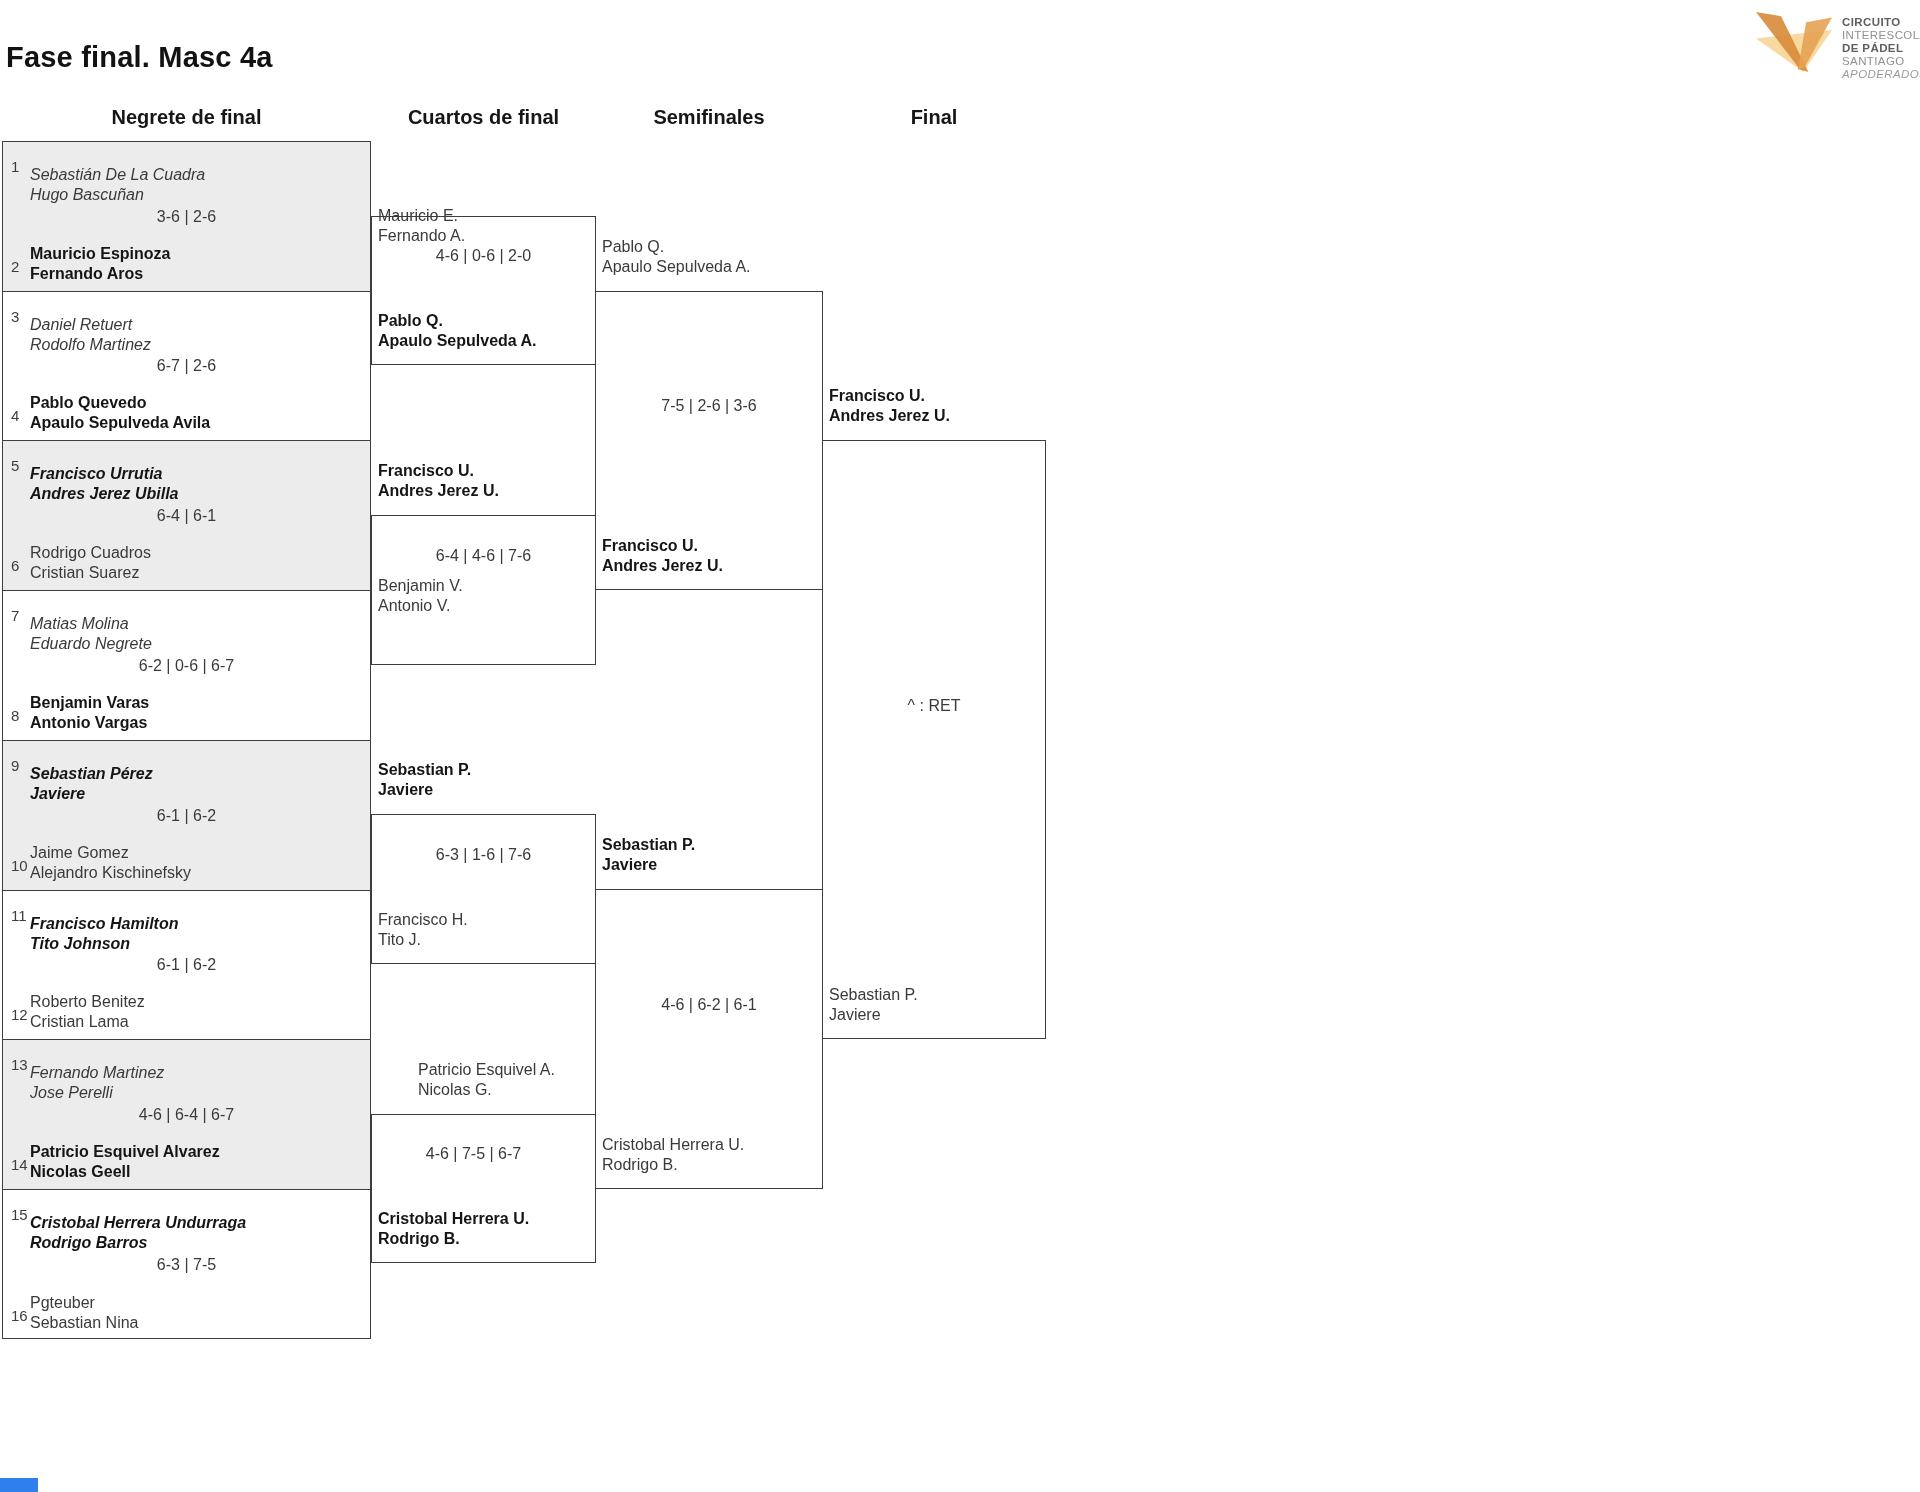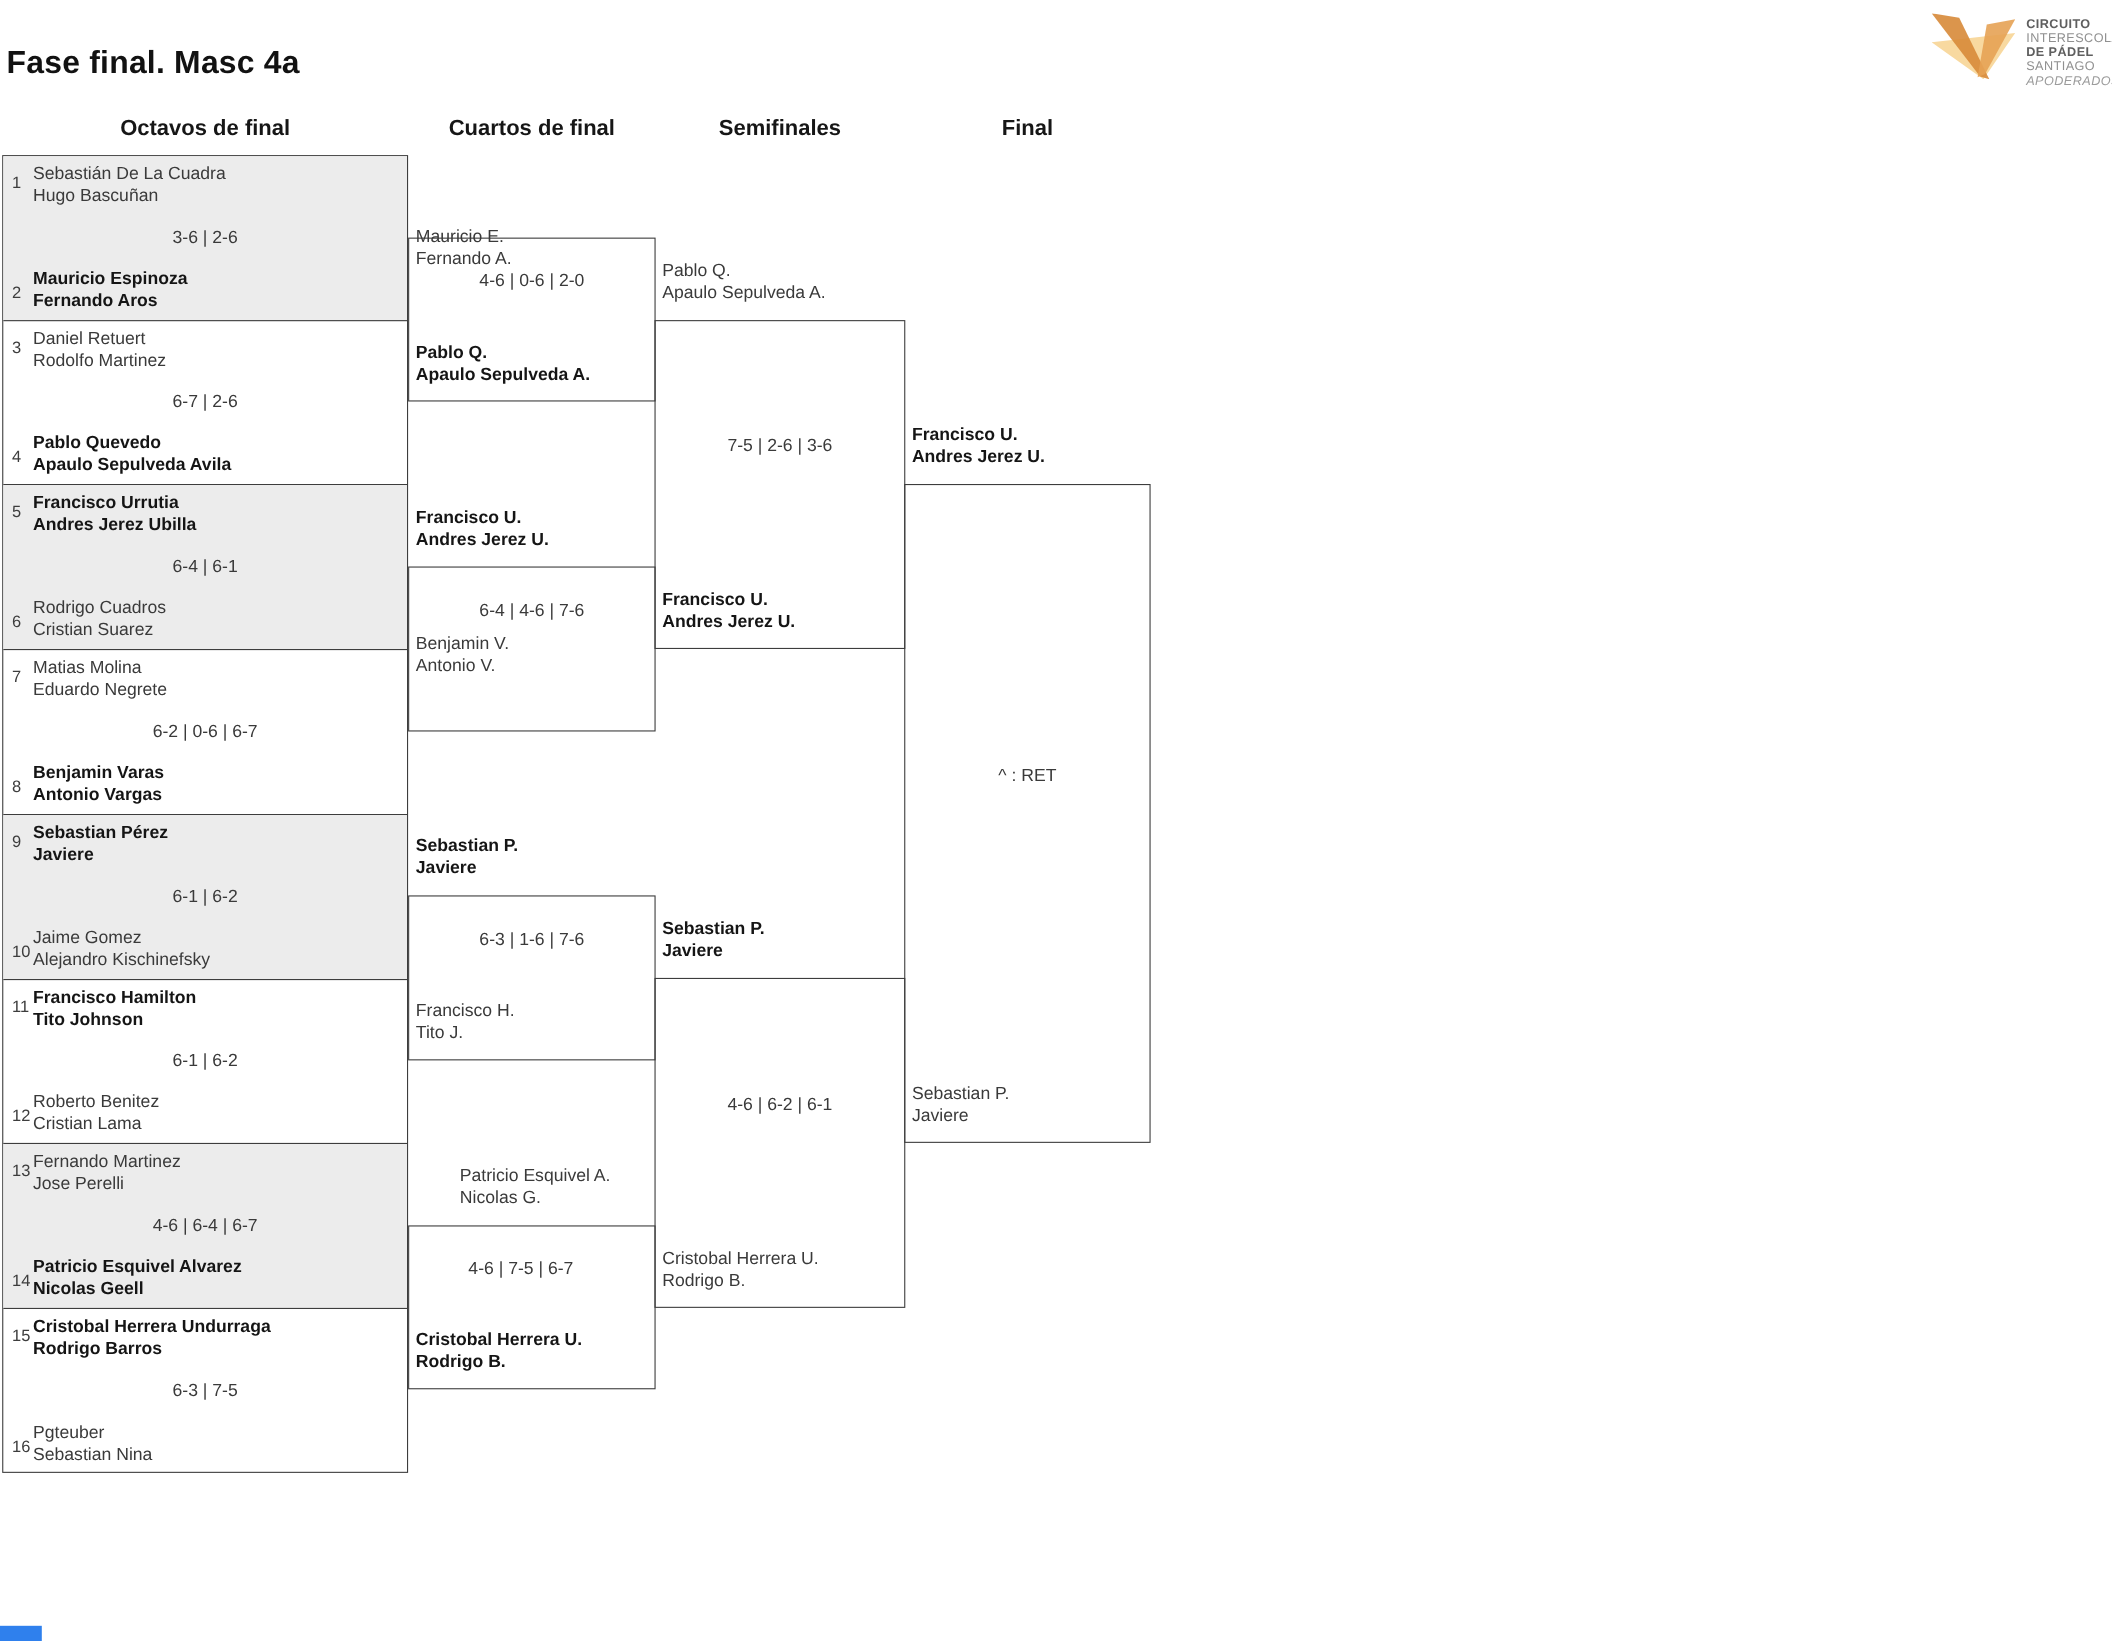--- a/index.html
+++ b/index.html
@@ -30,21 +30,21 @@
   
   .r1col{position:absolute;left:2px;top:141px;width:369px;height:1198px;border:1.4px solid var(--line);box-sizing:border-box;}
   .match{position:absolute;left:0;width:100%;box-sizing:border-box;border-bottom:1.4px solid var(--line);}
   .match:last-child{border-bottom:none;}
   .match.shade{background:var(--shade);}
   .seed{position:absolute;left:8px;width:22px;font-size:15px;color:#3d3d3d;}
   .seed.s1{top:16px;}
   .seed.s2{bottom:16px;}
   .team{position:absolute;left:27px;font-size:16px;line-height:20px;color:var(--txt);}
   .team span{display:block;}
-  .team.t1{top:7px;}
+  .team.t1{top:23px;font-style:italic;}
   .team.t2{bottom:7px;}
   .team.bold{font-weight:700;color:var(--txt-bold);}
   .mscore{position:absolute;left:0;width:100%;top:50%;transform:translateY(-50%);text-align:center;font-size:16px;color:var(--txt);}
 
   
   .rbox{position:absolute;border:1.4px solid var(--line);box-sizing:border-box;background:transparent;}
   .plabel{position:absolute;font-size:16px;line-height:20px;color:var(--txt);}
   .plabel span{display:block;}
   .plabel.bold{font-weight:700;color:var(--txt-bold);}
   .rscore{position:absolute;text-align:center;font-size:16px;line-height:20px;color:var(--txt);}
@@ -66,21 +66,21 @@
     </div>
     <div class="logo-text">
       <div class="b">CIRCUITO</div>
       <div>INTERESCOLAR</div>
       <div class="b">DE PÁDEL</div>
       <div>SANTIAGO</div>
       <div class="i">APODERADOS</div>
     </div>
   </div>
 
-  <div class="col-header" style="left:2px;width:369px;">Octavos de final</div>
+  <div class="col-header" style="left:2px;width:369px;">Negrete de final</div>
   <div class="col-header" style="left:371px;width:225px;">Cuartos de final</div>
   <div class="col-header" style="left:595px;width:228px;">Semifinales</div>
   <div class="col-header" style="left:822px;width:224px;">Final</div>
 
   <div class="r1col">
 
     <div class="match shade" style="top:0;height:150px;">
       <div class="seed s1">1</div>
       <div class="team t1">
         <span>Sebastián De La Cuadra</span>

